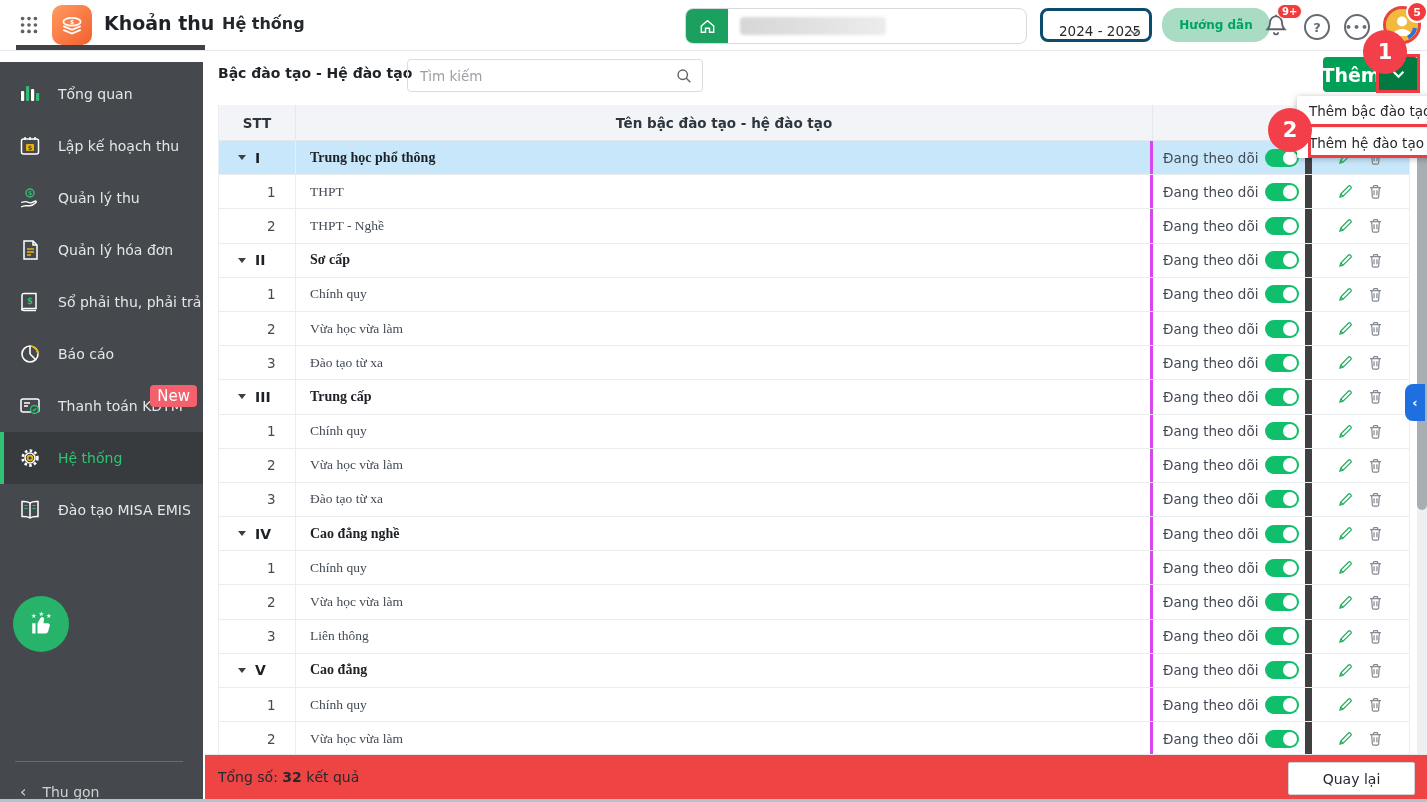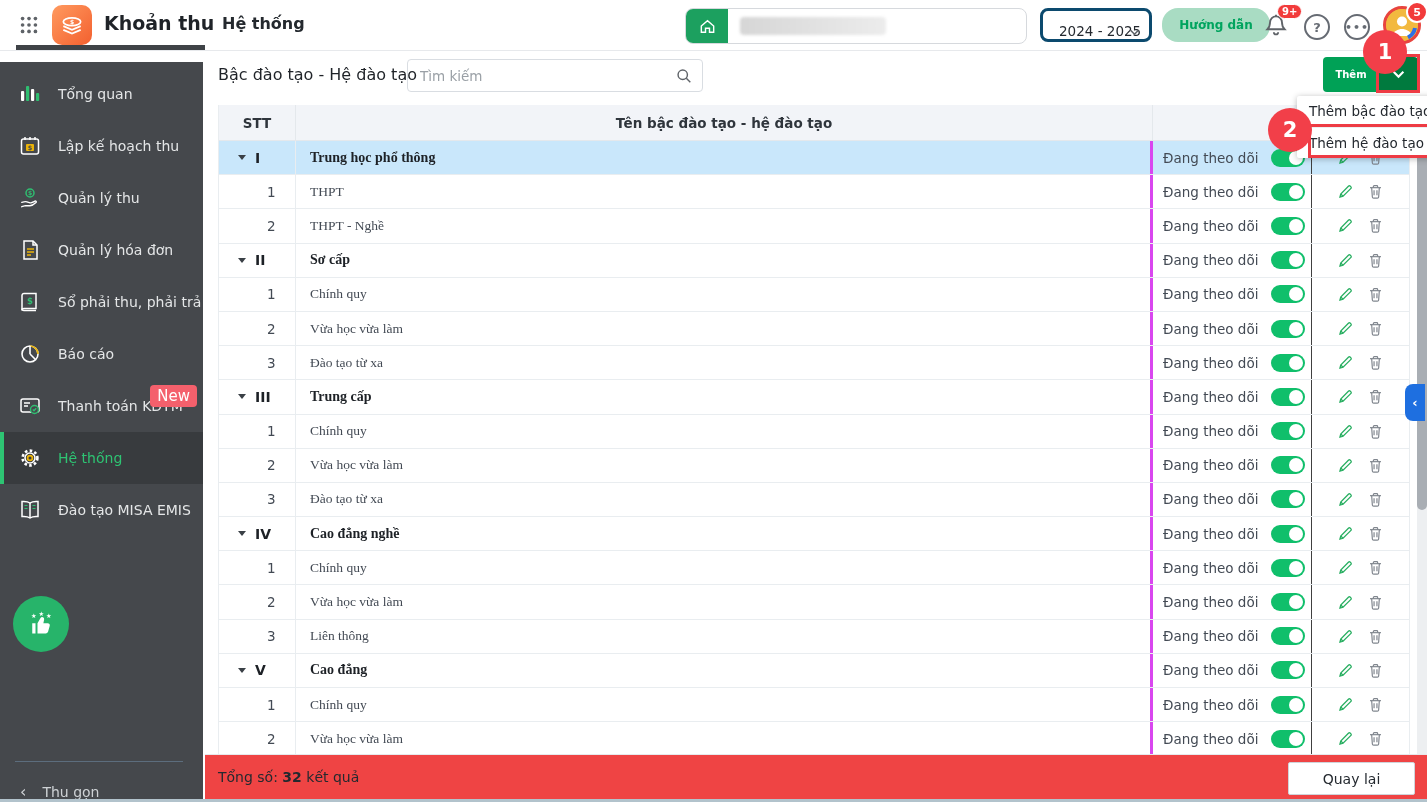--- a/index.html
+++ b/index.html
@@ -38,42 +38,42 @@
   .s-item.active{background:#383b3e;}
   .s-item.active::before{content:"";position:absolute;left:0;top:0;width:4px;height:100%;background:#2ec473;}
   .s-item.active .s-label{color:#2ec473;}
   .s-badge{position:absolute;right:6px;top:5px;background:#f4606c;color:#fff;font-size:15px;border-radius:4px;padding:2px 7px;}
   .reward-btn{position:absolute;left:13px;top:534px;width:56px;height:56px;border-radius:50%;background:#27b46a;display:flex;align-items:center;justify-content:center;cursor:pointer;}
   .side-divider{position:absolute;left:15px;bottom:52px;width:168px;height:1px;background:#5c6d7d;}
   .collapse-row{position:absolute;left:20px;bottom:14px;display:flex;align-items:center;gap:16px;color:#ced2d5;font-size:14px;cursor:pointer;}
   .collapse-row .chevl{font-size:16px;line-height:1;}
   
   .main{position:absolute;left:205px;top:50px;width:1222px;height:752px;background:#fff;}
-  .page-title{position:absolute;left:13px;top:15px;font-size:16px;font-weight:normal;color:#1f2328;}
+  .page-title{position:absolute;left:13px;top:15px;font-size:14px;font-weight:bold;color:#1f2328;}
   .search-box{position:absolute;left:202px;top:9px;width:296px;height:33px;border:1px solid #d9dde2;border-radius:4px;box-sizing:border-box;}
   .search-box input{position:absolute;left:0;top:0;width:100%;height:100%;border:none;outline:none;background:transparent;padding:0 34px 0 12px;font-size:13.5px;font-family:inherit;color:#24292f;box-sizing:border-box;}
   .search-box input::placeholder{color:#9aa0a6;}
   .search-box .mag{position:absolute;right:9px;top:7px;width:18px;height:18px;}
   .btn-add{position:absolute;left:1118px;top:7px;height:35px;display:flex;cursor:pointer;}
-  .btn-add .add-main{width:56px;background:#00a156;color:#fff;font-weight:bold;font-size:10px;display:flex;align-items:center;justify-content:center;border-radius:4px 0 0 4px;}
+  .btn-add .add-main{width:56px;background:#00a156;color:#fff;font-weight:bold;font-size:19px;display:flex;align-items:center;justify-content:center;border-radius:4px 0 0 4px;}
   .btn-add .add-arrow{width:39px;background:#007a3e;display:flex;align-items:center;justify-content:center;border-radius:0 4px 4px 0;}
   
   .table{position:absolute;left:13px;top:55px;width:1192px;height:700px;border-left:1px solid #e9edf0;border-right:1px solid #e9edf0;box-sizing:border-box;z-index:1;}
   .t-head{display:flex;height:35px;background:#f2f4f8;border-bottom:1px solid #e4e8ec;font-weight:bold;font-size:13.5px;color:#2f353c;}
   .t-head>div{display:flex;align-items:center;justify-content:center;box-sizing:border-box;}
   .h-stt{width:77px;border-right:1px solid #e4e8ec;}
   .h-name{width:857px;border-right:1px solid #e4e8ec;}
   .h-status{width:159px;border-right:1px solid #e4e8ec;padding-right:38px;}
   .h-act{flex:1;}
   .t-row{display:flex;height:34.2px;border-bottom:1px solid #e9edf0;box-sizing:border-box;font-size:13.5px;color:#434a54;cursor:pointer;background:#fff;}
   .t-row.selected{background:#c9e7fb;}
   .t-row>div{box-sizing:border-box;display:flex;align-items:center;}
   .c-stt{width:77px;border-right:1px solid #e9edf0;}
   .c-name{width:857px;border-right:3px solid #d946ef;padding-left:14px;font-family:Liberation Serif, serif;}
-  .c-status{width:159px;border-right:1px solid #404040;justify-content:space-between;padding:0 6px 0 10px;}
+  .c-status{width:159px;border-right:7px solid #404040;justify-content:space-between;padding:0 6px 0 10px;}
   .c-act{flex:1;justify-content:center;gap:13px;}
   .t-row.group .c-name,.t-row.group .c-stt{font-weight:bold;color:#1d2126;font-size:14px;}
   .caret{width:18px;margin-left:14px;display:flex;justify-content:center;}
   .caret::before{content:"";border-top:5px solid #3a4046;border-left:4.5px solid transparent;border-right:4.5px solid transparent;}
   .t-row.child .caret{visibility:hidden;}
   .t-row.group .stt-text{margin-left:4px;}
   .t-row.child .stt-text{margin-left:16px;}
   .toggle{width:34px;height:18px;border-radius:9px;background:#10bf6b;position:relative;flex:0 0 34px;cursor:pointer;}
   .toggle::after{content:"";position:absolute;right:2px;top:2px;width:14px;height:14px;border-radius:50%;background:#fff;}
   .i-edit svg,.i-del svg{width:17px;height:17px;display:block;cursor:pointer;}

